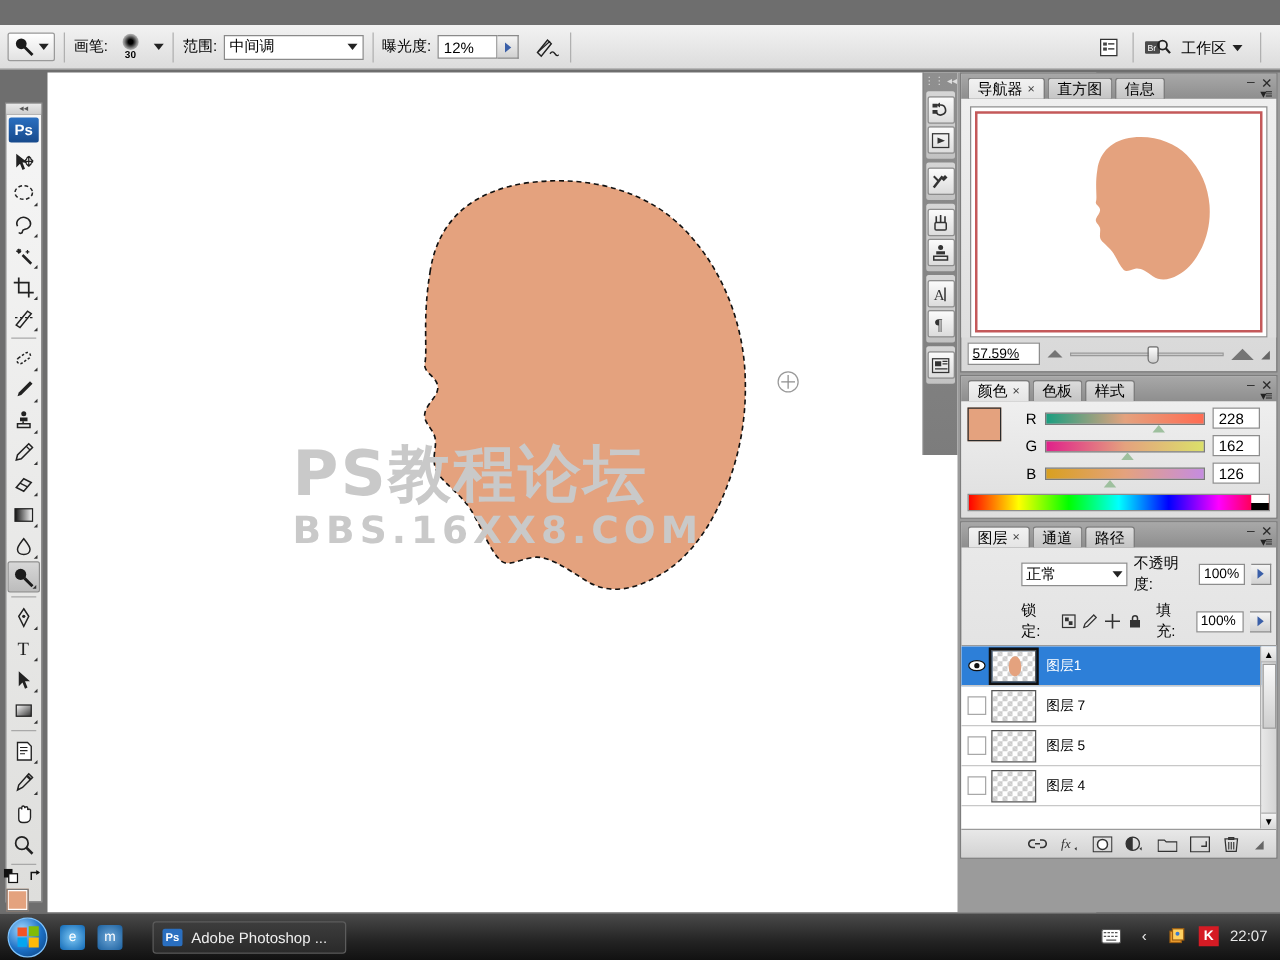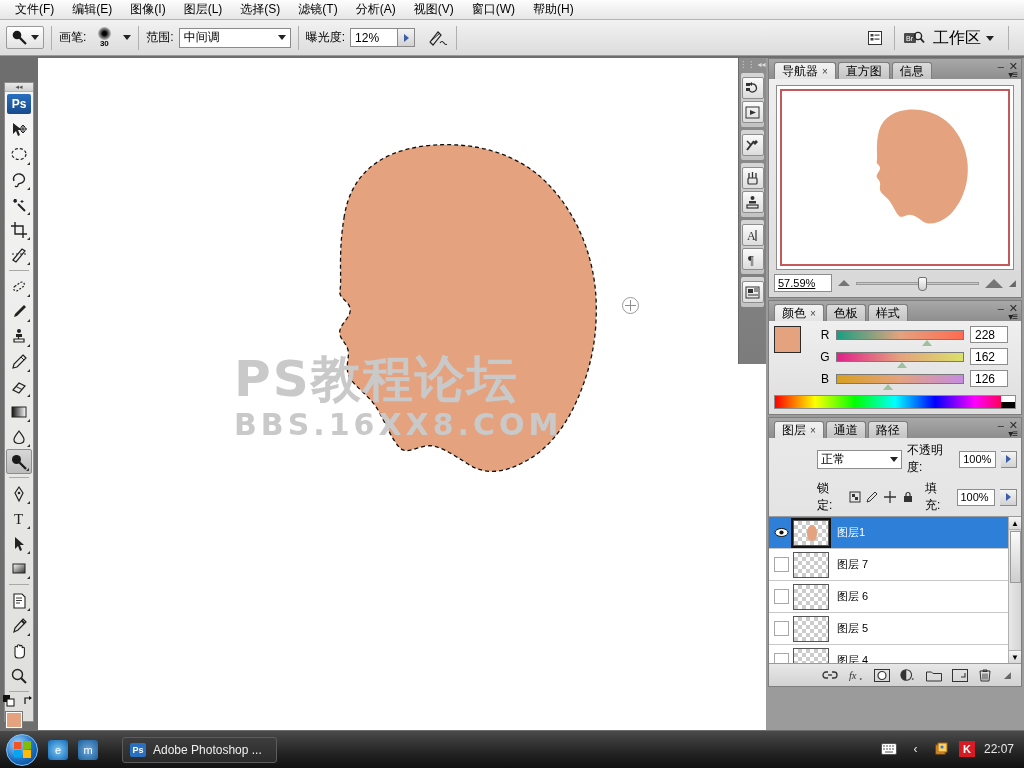--- a/index.html
+++ b/index.html
@@ -54,21 +54,21 @@
     display:flex; align-items:center; padding-left:4px; font-size:12px;
   }
   .spin-btn{
     width:17px; height:19px; border:1px solid #8a8a8a; border-left:none;
     background:linear-gradient(#f4f4f4,#d2d2d2);
     display:flex; align-items:center; justify-content:center;
   }
   .tri-right{ width:0;height:0;border-top:4px solid transparent;border-bottom:4px solid transparent;border-left:5px solid #3a5fa8; }
   .ob-icobtn{ width:24px;height:24px;display:flex;align-items:center;justify-content:center; }
   #ob-right{ position:absolute; right:8px; top:0; height:36px; display:flex; align-items:center; }
-  .ws-btn{ display:flex; align-items:center; gap:5px; padding:3px 7px; font-size:16px; }
+  .ws-btn{ display:flex; align-items:center; gap:5px; padding:3px 7px; font-size:12px; }
 
   
   #toolbox{
     position:absolute; left:4px; top:82px; width:30px; height:640px;
     background:linear-gradient(#f6f6f6,#dededc);
     border:1px solid #8d8d8d;
   }
   #tb-grip{ height:9px; background:linear-gradient(#e9e9e9,#cfcfcf); border-bottom:1px solid #b4b4b4;
             display:flex; align-items:center; justify-content:center; font-size:7px; color:#555; }
   .ps-logo{
@@ -232,32 +232,20 @@
   .tray-ico{ width:17px;height:16px;display:flex;align-items:center;justify-content:center;font-size:12px; }
   #kaspersky{ width:16px;height:16px;background:#d51b24;color:#fff;font-weight:bold;font-size:11px;
               display:flex;align-items:center;justify-content:center; }
   svg{ display:block; }
 </style>
 </head>
 <body>
 
 <div id="app">
 
-  <div id="menubar">
-    <div class="menu-item">文件(F)</div>
-    <div class="menu-item">编辑(E)</div>
-    <div class="menu-item">图像(I)</div>
-    <div class="menu-item">图层(L)</div>
-    <div class="menu-item">选择(S)</div>
-    <div class="menu-item">滤镜(T)</div>
-    <div class="menu-item">分析(A)</div>
-    <div class="menu-item">视图(V)</div>
-    <div class="menu-item">窗口(W)</div>
-    <div class="menu-item">帮助(H)</div>
-  </div>
 
   <div id="optionsbar">
     <div class="tool-preview">
       <span>
         <svg width="17" height="17" viewBox="0 0 17 17">
           <circle cx="6" cy="6" r="4.3" fill="#1a1a1a"></circle>
           <line x1="8.6" y1="8.6" x2="15" y2="15" stroke="#1a1a1a" stroke-width="2.2"></line>
         </svg>
       </span>
       <span class="tri-down"></span>
@@ -791,27 +779,20 @@
               <span class="eye-box"></span>
             </div>
           <div class="lthumb"></div>
           <span class="lname">图层 7</span>
         </div>
         <div class="layer-row">
           <div class="eye-cell">
               <span class="eye-box"></span>
             </div>
           <div class="lthumb"></div>
-          <span class="lname">图层 6</span>
-        </div>
-        <div class="layer-row">
-          <div class="eye-cell">
-              <span class="eye-box"></span>
-            </div>
-          <div class="lthumb"></div>
           <span class="lname">图层 5</span>
         </div>
         <div class="layer-row">
           <div class="eye-cell">
               <span class="eye-box"></span>
             </div>
           <div class="lthumb"></div>
           <span class="lname">图层 4</span>
         </div>
         <div id="lp-scroll">

